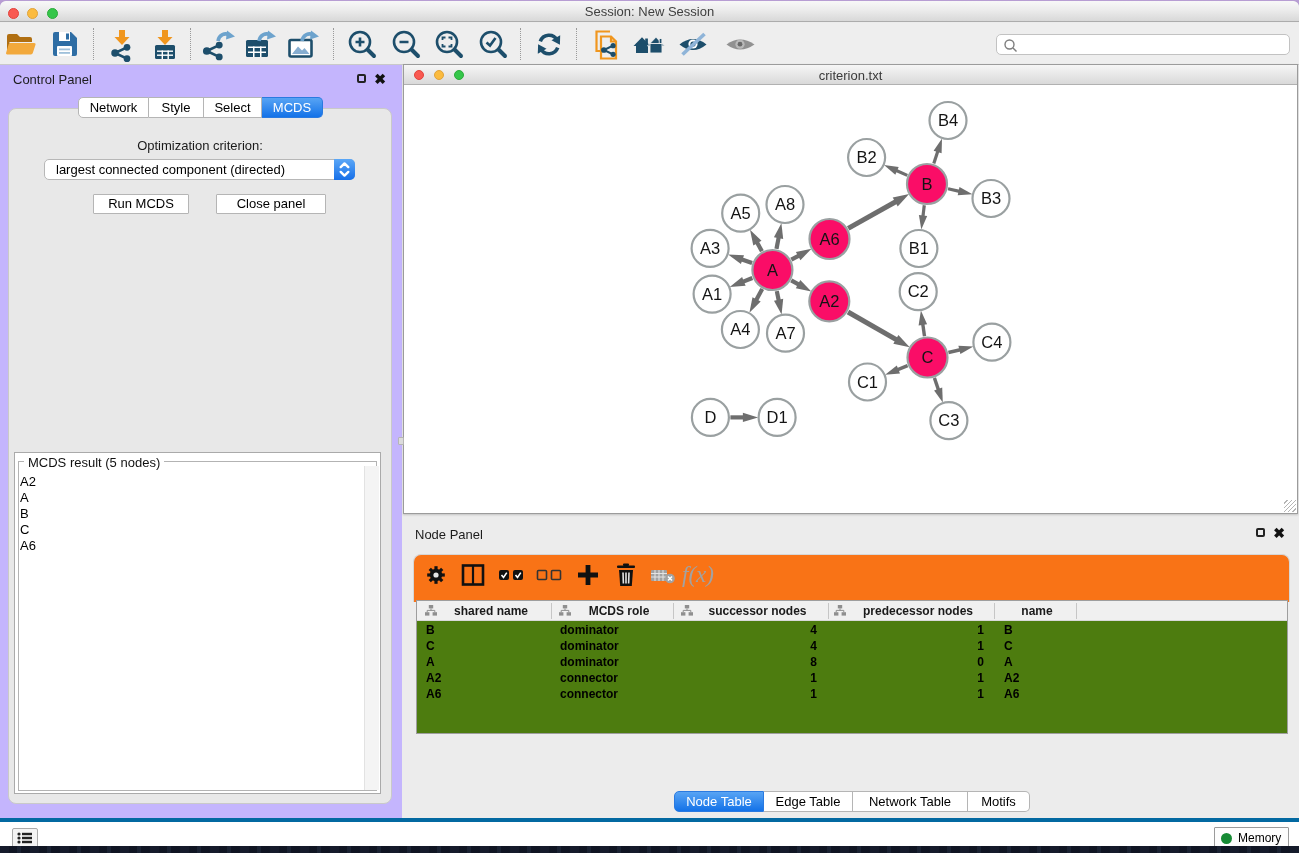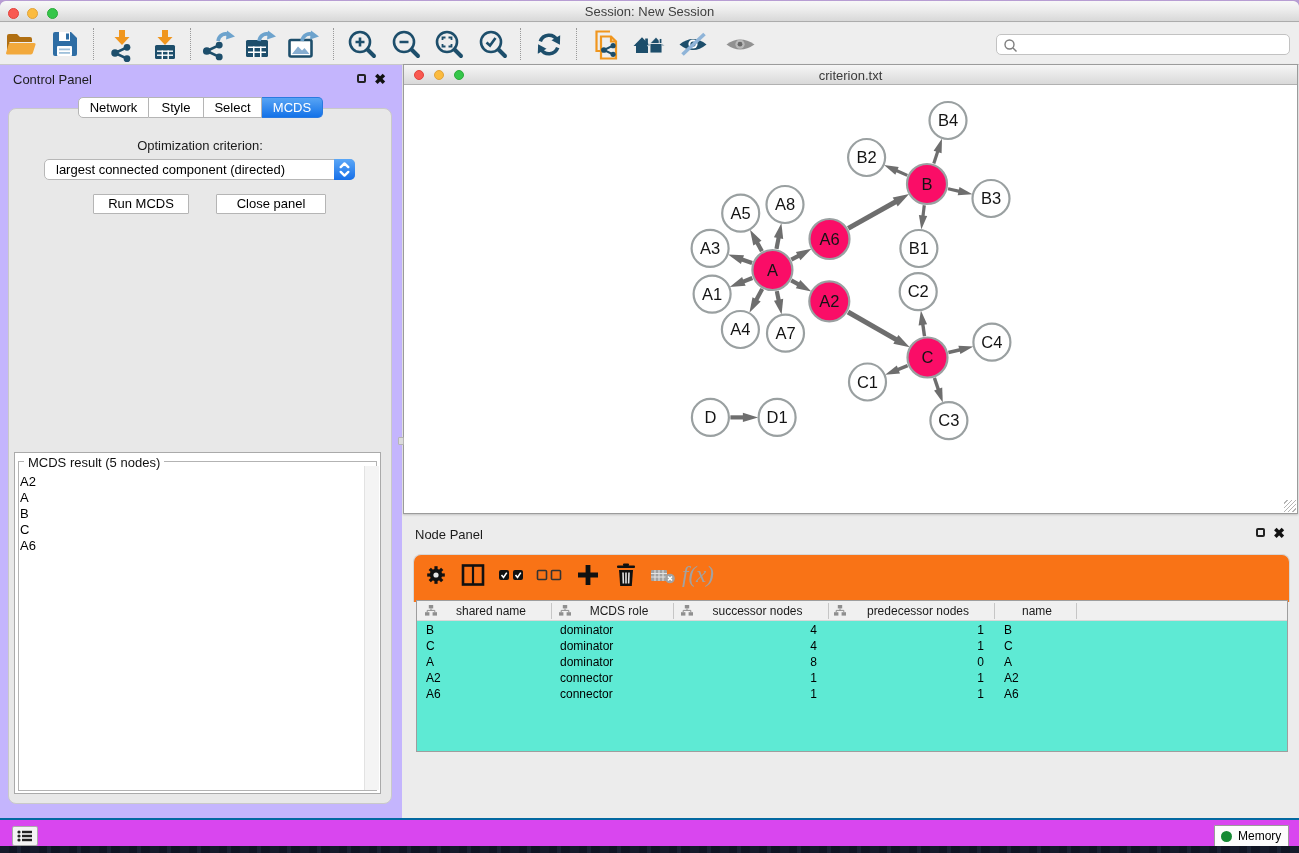--- a/index.html
+++ b/index.html
@@ -64,33 +64,33 @@
 #nettitle .title { position:absolute; left:0; right:0; top:3px; text-align:center; font-size:13px; color:#3a3a3a; }
 .tl2 { position:absolute; top:5px; width:10px; height:10px; border-radius:50%; }
 #netcontent { position:absolute; left:0; top:21px; right:0; bottom:0; background:#fff; }
 #grip { position:absolute; right:1px; bottom:1px; width:12px; height:12px;
  background:repeating-linear-gradient(135deg, transparent 0 2px, #b5b5b5 2px 3px); }
 
 #tpanel { position:absolute; left:402px; top:518px; width:897px; height:299px; background:#ececec; }
 #tpanel .hdr { position:absolute; left:13px; top:8px; font-size:13px; color:#1c1c1c; }
 #ttoolbar { position:absolute; left:11px; top:35px; width:877px; height:48px;
   background:#f97316; border:1px solid #d6d6d6; border-bottom:none; border-radius:8px 8px 0 0;padding-left:19px; }
-#ttable { position:absolute; left:14px; top:81px; width:872px; height:152px; background:#5eead4;
-  border:1px solid #9e9e9e; }
+#ttable { position:absolute; left:14px; top:81px; width:872px; height:134px; background:#4d7c0f;
+  border:1px solid #9e9e9e;font-weight:bold; }
 #thead { position:absolute; left:0; top:0; width:100%; height:20px; background:#f0f0f0;
   border-bottom:1px solid #d8d8d8; font-size:12px; color:#1a1a1a; }
 .thcell { position:absolute; top:0; height:20px; line-height:20px; text-align:center; }
 .thsep { position:absolute; top:2px; height:16px; width:0; border-left:1px solid #c6c6c6; }
 .trow { position:absolute; font-size:12px; color:#000; height:16px; line-height:16px; }
 .tnum { position:absolute; font-size:12px; color:#000; height:16px; line-height:16px; text-align:right; }
 
 #btabs { position:absolute; left:272px; top:272px; display:flex; }
 
-#statusbar { position:absolute; left:0; top:817px; width:100%; height:29px; background:#d946ef;
-  border-top:2px solid #0369a1; }
+#statusbar { position:absolute; left:0; top:817px; width:100%; height:29px; background:#ffffff;
+  border-top:4px solid #0369a1; }
 #listbtn { position:absolute; left:12px; top:6px; width:26px; height:20px; background:#f4f4f4;
   border:1px solid #ababab; border-radius:2px; }
 #membtn { position:absolute; right:10px; top:5px; width:75px; height:23px; background:#fdfdfd;
   border:1px solid #9b9b9b; border-radius:1px; font-size:12px; color:#000; line-height:21px; }
 #membtn .dot { display:inline-block; width:11px; height:11px; border-radius:50%; background:#168a34;
   margin:0 6px -2px 6px;}
 </style>
 </head>
 <body>
 <div id="win">
@@ -504,20 +504,26 @@
           <div class="tnum" style="left:300px;width:100px;top:69px;">1</div>
           <div class="tnum" style="left:467px;width:100px;top:69px;">1</div>
           <div class="trow" style="left:587px;top:69px;">A2</div>
           <div class="trow" style="left:9px;top:85px;">A6</div>
           <div class="trow" style="left:143px;top:85px;">connector</div>
           <div class="tnum" style="left:300px;width:100px;top:85px;">1</div>
           <div class="tnum" style="left:467px;width:100px;top:85px;">1</div>
           <div class="trow" style="left:587px;top:85px;">A6</div>
         </div>
     </div>
+    <div id="btabs">
+      <div class="tab first sel" style="width:90px;">Node Table</div>
+        <div class="tab" style="width:89px;">Edge Table</div>
+        <div class="tab" style="width:115px;">Network Table</div>
+        <div class="tab last" style="width:62px;">Motifs</div>
+    </div>
   </div>
   <div id="statusbar">
     <div id="listbtn"><svg width="24" height="18" viewBox="0 0 24 18">
           <g fill="#222">
             <circle cx="6" cy="5" r="1.6"></circle>
             <circle cx="6" cy="9" r="1.6"></circle>
             <circle cx="6" cy="13" r="1.6"></circle>
             <rect x="9" y="3.8" width="10" height="2.4"></rect>
             <rect x="9" y="7.8" width="10" height="2.4"></rect>
             <rect x="9" y="11.8" width="10" height="2.4"></rect>

